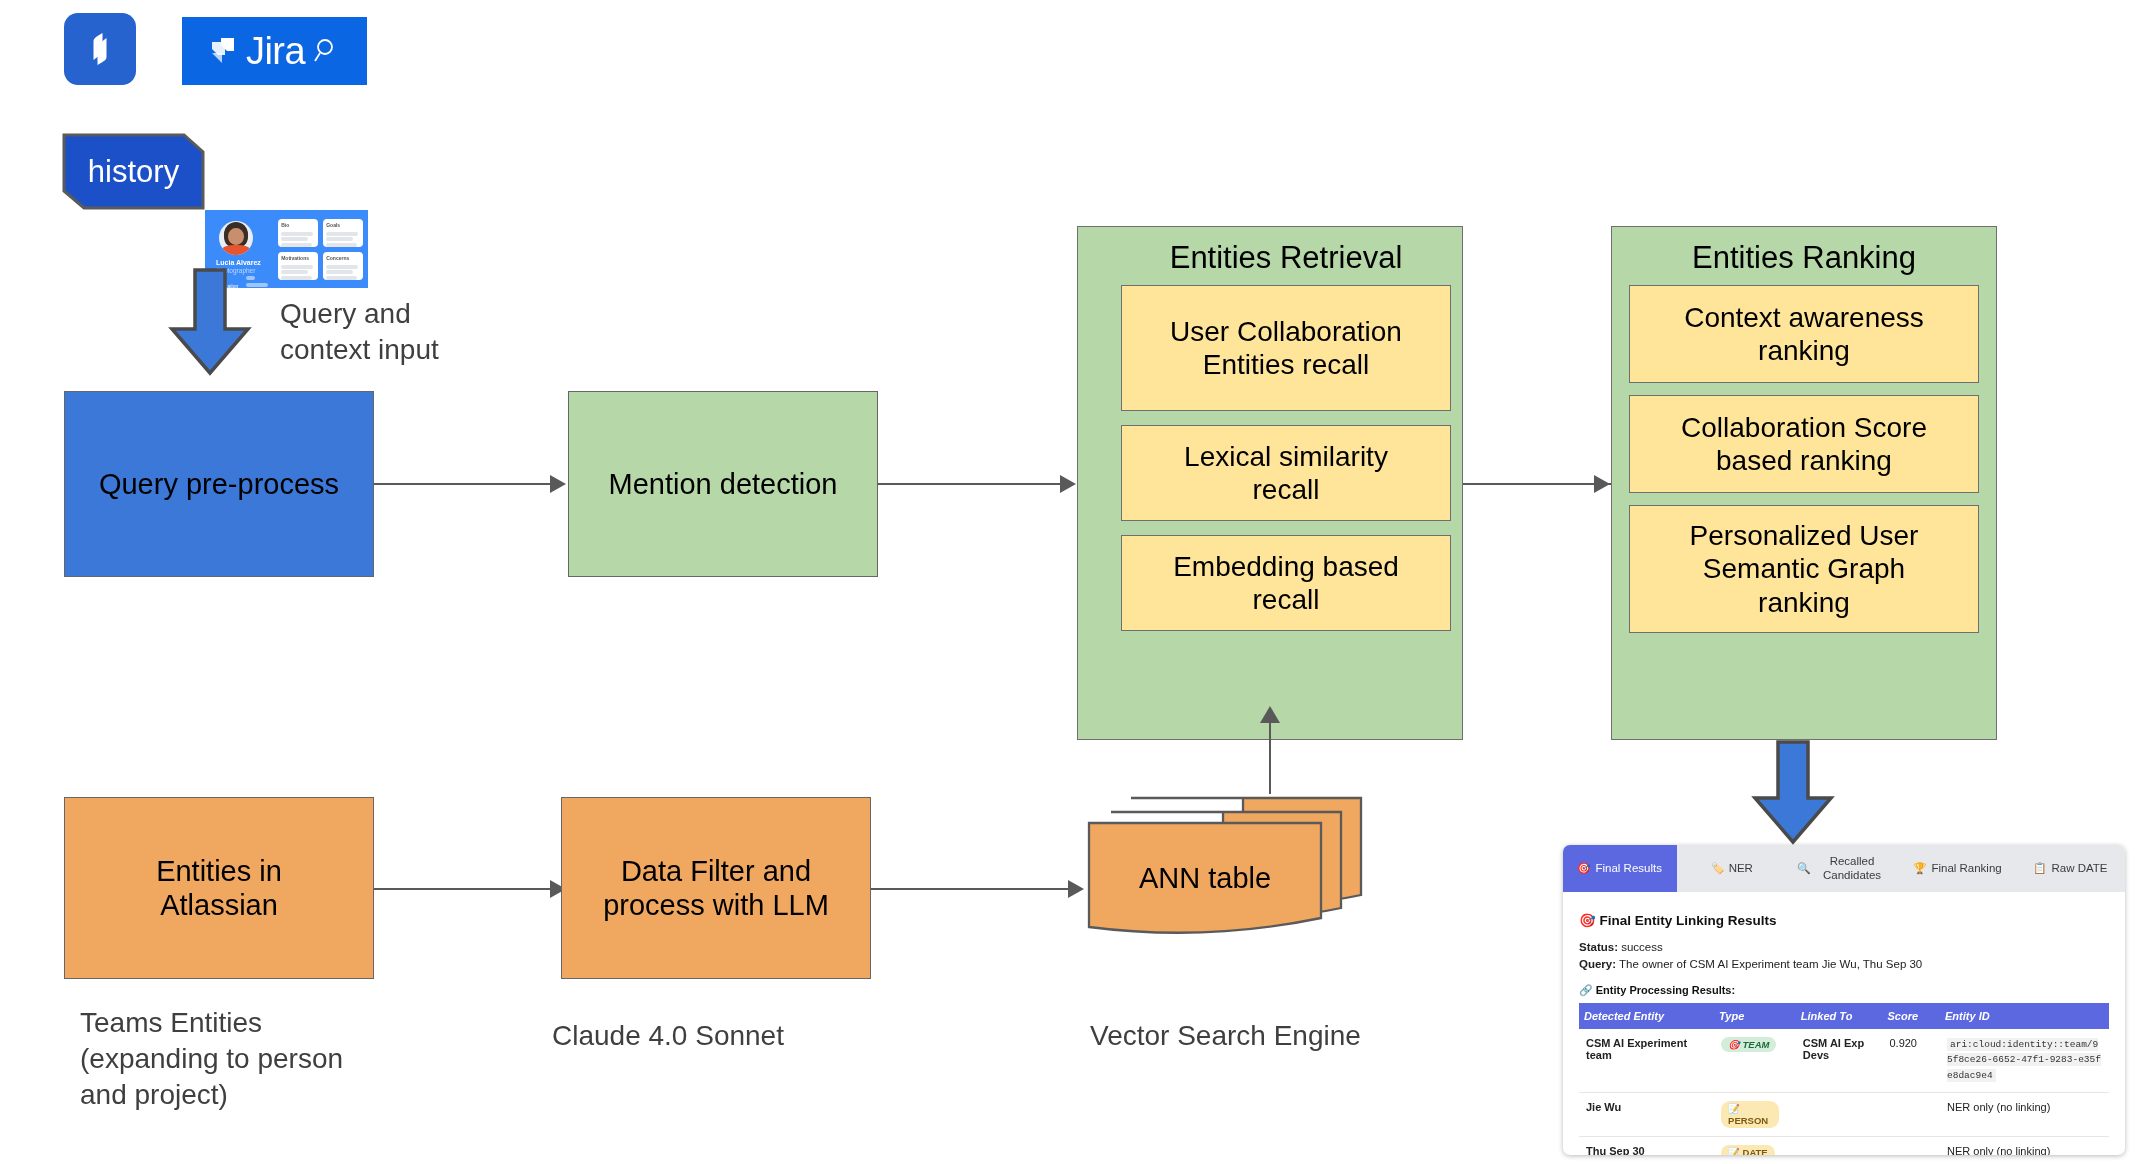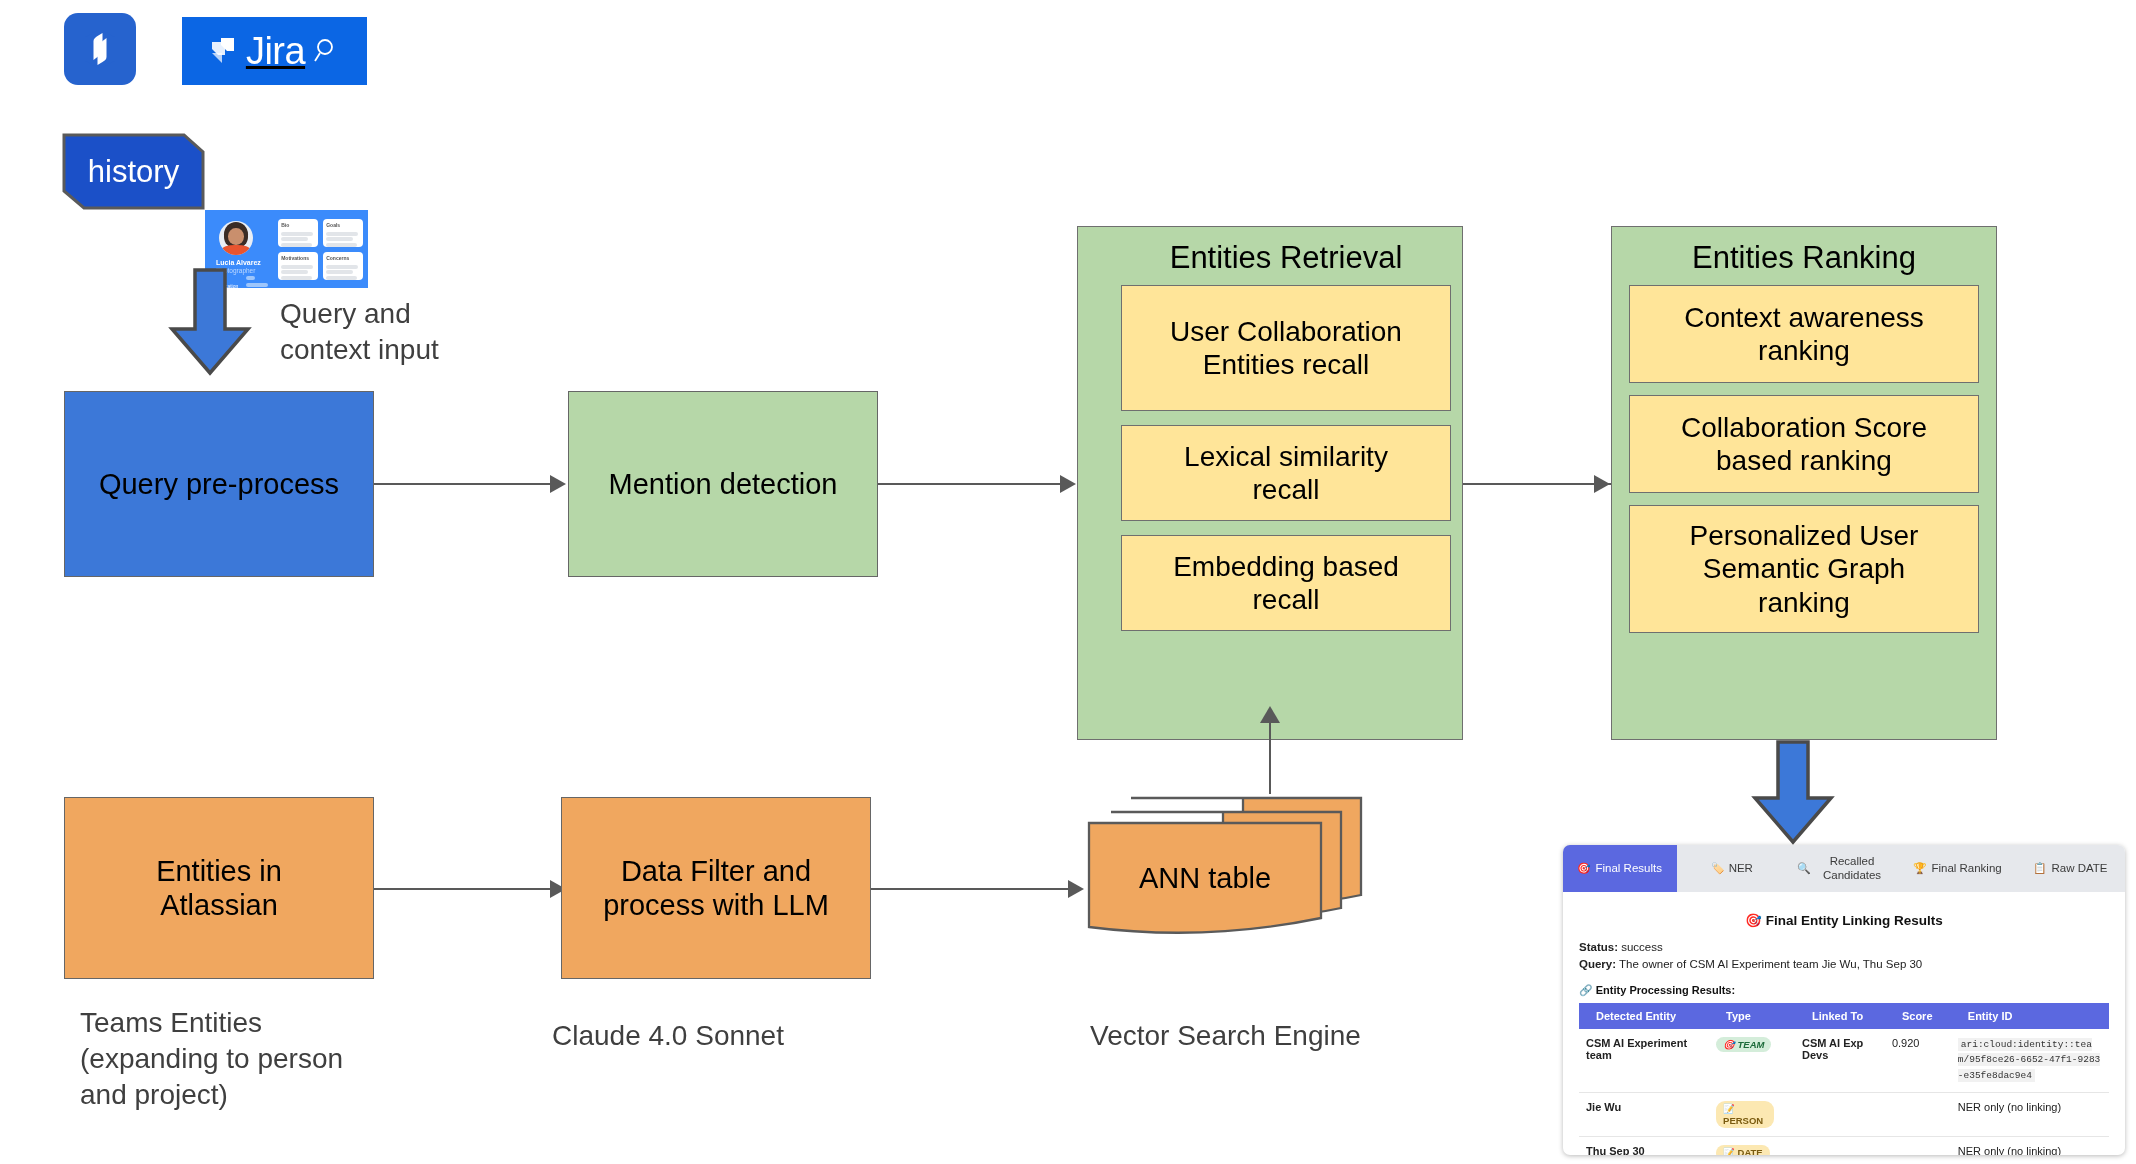--- a/index.html
+++ b/index.html
@@ -51,21 +51,21 @@
 
   
   .bigarrow{display:block;}
 
   
   .atl-tile{
     background:#2663CE;border-radius:14px;
     display:flex;align-items:center;justify-content:center;
   }
   .jira-tile{
-    background:#0B66E4;display:flex;align-items:center;justify-content:center;gap:4px;text-decoration:underline;
+    background:#0B66E4;display:flex;align-items:center;justify-content:center;gap:4px;
   }
   .jira-word{color:#fff;font-size:38px;letter-spacing:-0.5px;}
 
   .hist-tag{position:relative;}
   .hist-label{
     position:absolute;inset:0;display:flex;align-items:center;justify-content:center;
     color:#fff;font-size:31px;
   }
   .persona{background:#3B8BFB;position:relative;overflow:hidden;}
   .persona .ava{
@@ -91,28 +91,28 @@
   }
   .tabbar{display:flex;background:#E6E8EC;height:47px;align-items:stretch;}
   .tab{
     display:flex;align-items:center;justify-content:center;gap:4px;
     font-size:11.5px;color:#3b3b3b;padding:0 10px;
     white-space:normal;text-align:center;line-height:1.15;
   }
   .tab.active{background:#5B68E0;color:#fff;}
   .tab .tico{font-size:11px;line-height:1;}
   .pbody{padding:14px 16px 10px 16px;}
-  .res-title{font-size:13.5px;font-weight:bold;margin:6px 0 11px 0;color:#111;text-align:center;}
+  .res-title{font-size:13.5px;font-weight:bold;margin:6px 0 11px 0;color:#111;}
   .kv{font-size:11.5px;color:#222;line-height:1.5;}
   .kv b{font-weight:bold;}
   .sec-title{font-size:11px;font-weight:bold;margin:10px 0 6px 0;color:#111;}
   table.res{border-collapse:collapse;width:100%;table-layout:fixed;}
   table.res thead th{
     background:#5B68E0;color:#fff;font-size:11px;font-weight:bold;
-    text-align:left;padding:7px 17px;
+    text-align:left;padding:7px 5px;font-style:italic;
   }
   table.res td{
     padding:8px 7px;font-size:11px;vertical-align:top;
     border-bottom:1px solid #e6e6e6;color:#222;
   }
   td.ent{font-weight:bold;color:#111;}
   td.link{font-weight:bold;color:#111;}
   td.score{color:#333;}
   .badge{display:inline-block;border-radius:9px;padding:2px 7px;font-size:9.5px;font-weight:bold;line-height:1.25;}
   .badge.team{background:#D4EDDA;color:#1c6b3a;font-style:italic;}

